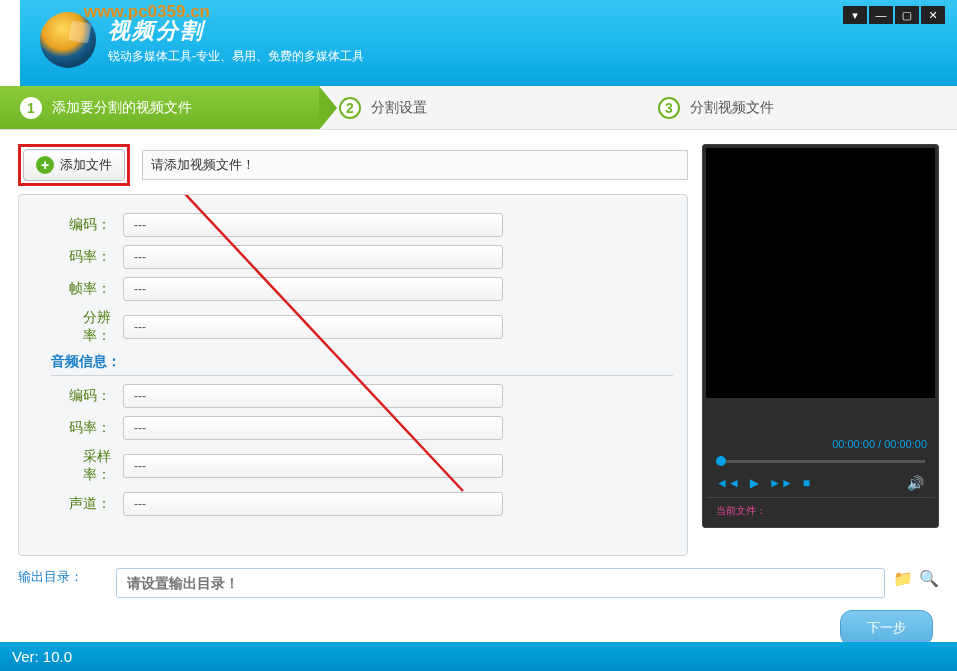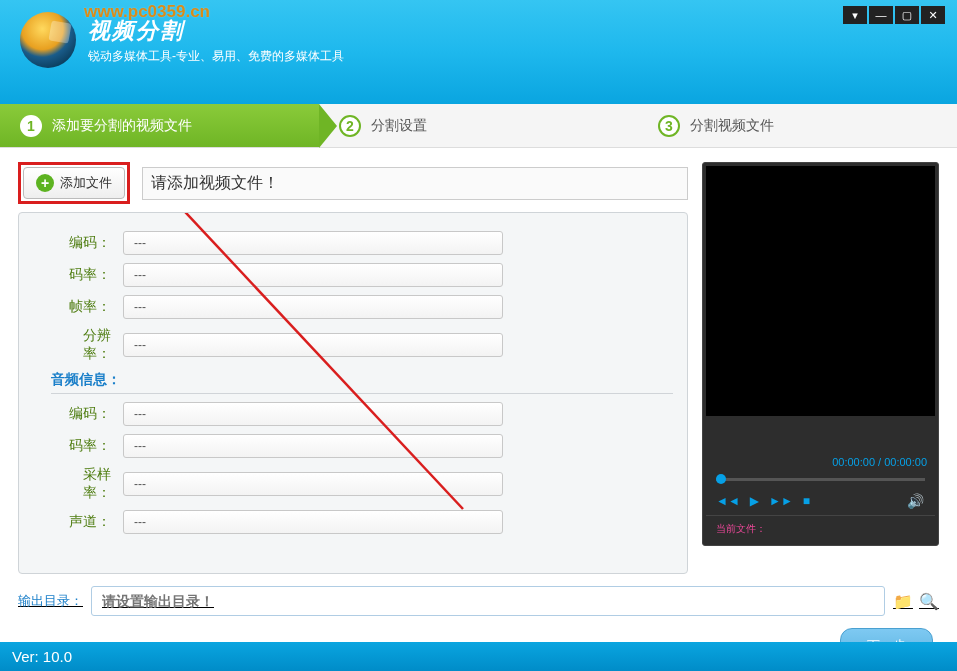--- a/index.html
+++ b/index.html
@@ -1,21 +1,21 @@
 <!DOCTYPE html>
 <html><head>
 <meta charset="utf-8">
 <style>
 * { box-sizing: border-box; margin: 0; padding: 0; }
 body { font-family: "Microsoft YaHei", Arial, sans-serif; font-size: 12px; background: #fff; width: 957px; height: 671px; overflow: hidden; position: relative; }
 
 .window-controls { position: absolute; top: 6px; right: 12px; display: flex; gap: 2px; z-index: 100; }
 .window-controls button { width: 24px; height: 18px; background: #222; color: #fff; border: none; font-size: 11px; cursor: pointer; display: flex; align-items: center; justify-content: center; }
 
-.header { background: linear-gradient(to bottom, #35c5f2 0%, #1eb8ed 50%, #0aa5e0 100%); height: 104px; position: relative; padding: 12px 20px; }
+.header { background: linear-gradient(to bottom, #35c5f2 0%, #1eb8ed 50%, #0aa5e0 100%); height: 86px; position: relative; padding: 12px 20px; margin-left: 20px; }
 .logo-area { display: flex; align-items: center; gap: 12px; }
 .logo-icon { width: 56px; height: 56px; border-radius: 50%; background: radial-gradient(circle at 40% 30%, #ffd95e, #e8a020 40%, #1a5c8a 55%, #0a3c5c 80%); position: relative; }
 .logo-icon::after { content: ""; position: absolute; width: 20px; height: 20px; background: #fff; border-radius: 3px; top: 10px; left: 30px; transform: rotate(10deg); opacity: 0.3; }
 .title-block { color: #fff; }
 .app-title { font-size: 22px; font-weight: bold; font-style: italic; letter-spacing: 2px; }
 .app-sub { font-size: 12px; margin-top: 2px; }
 
 .watermark { position: absolute; top: 6px; left: 36px; font-size: 26px; font-weight: bold; color: #4a2c0a; z-index: 50; pointer-events: none; text-shadow: 0 0 2px rgba(255,255,255,0.3); }
 .watermark .wsub { font-size: 17px; color: #d98c1a; display: block; margin-top: -4px; margin-left: 48px; }
 
@@ -25,21 +25,21 @@
 .step.active::after { content: ""; position: absolute; right: -18px; top: 0; border-left: 18px solid #6fb525; border-top: 22px solid transparent; border-bottom: 22px solid transparent; z-index: 2; }
 .step-num { width: 22px; height: 22px; border-radius: 50%; background: #fff; color: #6fb525; display: flex; align-items: center; justify-content: center; font-weight: bold; margin-right: 10px; font-size: 14px; }
 .step:not(.active) .step-num { background: #fff; border: 2px solid #6fb525; color: #6fb525; }
 
 .main { padding: 14px 18px 4px 18px; display: flex; gap: 14px; height: 430px; }
 .left-col { width: 670px; display: flex; flex-direction: column; }
 .add-row { display: flex; align-items: center; gap: 12px; margin-bottom: 8px; }
 .add-btn-wrap { border: 3px solid #d91e1e; padding: 2px; }
 .add-btn { display: flex; align-items: center; gap: 6px; padding: 6px 12px; background: linear-gradient(#fff,#eee); border: 1px solid #bbb; border-radius: 4px; cursor: pointer; font-size: 13px; color: #333; }
 .add-icon { width: 18px; height: 18px; border-radius: 50%; background: #5db321; display: flex; align-items: center; justify-content: center; color: #fff; font-weight: bold; font-size: 14px; }
-.file-prompt { flex: 1; border: 1px solid #ccc; padding: 5px 8px; background: #fafafa; font-size: 16px; color: #333; }
+.file-prompt { flex: 1; border: 1px solid #ccc; padding: 5px 8px; background: #fafafa; font-size: 13px; color: #333; }
 
 .info-panel { border: 1px solid #cfd4d8; border-radius: 4px; background: #f4f6f7; padding: 10px 14px; flex: 1; position: relative; overflow: hidden; }
 .section-title { color: #1a7fc9; font-weight: bold; font-size: 14px; margin: 4px 0 8px 18px; border-bottom: 1px solid #d0d4d8; padding-bottom: 4px; }
 .field-row { display: flex; align-items: center; margin: 8px 0 8px 30px; }
 .field-label { width: 60px; color: #4d7c0f; font-size: 14px; text-align: right; padding-right: 12px; }
 .field-value { flex: 1; background: linear-gradient(#fff,#f3f3f3); border: 1px solid #c8c8c8; border-radius: 3px; padding: 4px 10px; color: #555; font-size: 12px; max-width: 380px; }
 
 .arrow-svg { position: absolute; top: -34px; left: 4px; width: 600px; height: 360px; pointer-events: none; z-index: 10; }
 
 .right-col { flex: 1; }
@@ -48,23 +48,23 @@
 .time-bar { text-align: right; padding: 4px 8px; color: #06a0e6; font-size: 11px; background: #2d2d2d; margin-top: 36px; }
 .slider-row { padding: 6px 10px; display: flex; align-items: center; background: #2d2d2d; }
 .slider-track { flex: 1; height: 3px; background: #555; position: relative; }
 .slider-thumb { position: absolute; left: 0; top: -4px; width: 10px; height: 10px; border-radius: 50%; background: #06a0e6; }
 .ctrl-row { display: flex; align-items: center; justify-content: space-between; padding: 6px 10px; background: #2d2d2d; }
 .ctrl-left { display: flex; gap: 10px; }
 .pbtn { color: #06a0e6; font-size: 12px; cursor: pointer; }
 .vol { color: #06a0e6; font-size: 14px; }
 .cur-file { padding: 6px 10px; color: #ec4899; font-size: 10px; background: #2d2d2d; border-top: 1px solid #444; }
 
-.output-row { display: flex; align-items: center; padding: 8px 18px; gap: 8px; text-decoration: underline; }
+.output-row { display: flex; padding: 8px 18px; gap: 8px; }
 .out-label { color: #1a7fc9; font-size: 13px; }
-.out-input { flex: 1; border: 1px solid #b0cde4; border-radius: 3px; padding: 6px 10px; font-size: 14px; color: #333; font-weight: bold; }
+.out-input { flex: 1; border: 1px solid #b0cde4; border-radius: 3px; padding: 6px 10px; font-size: 14px; color: #333; font-weight: bold; margin-left: 25px; }
 .out-icons { display: flex; gap: 6px; }
 .out-icons span { width: 20px; height: 20px; color: #1a7fc9; font-size: 16px; cursor: pointer; display: flex; align-items: center; justify-content: center; }
 
 .next-row { text-align: right; padding: 4px 24px 6px 0; }
 .next-btn { background: linear-gradient(#7ec9f2,#5ab3e0); border: 1px solid #4aa0d0; color: #fff; padding: 8px 26px; border-radius: 12px; font-size: 13px; cursor: pointer; }
 
 .footer { background: linear-gradient(#0aa5e0,#008cc8); color: #fff; padding: 6px 12px; font-size: 15px; position: absolute; bottom: 0; left: 0; right: 0; }
 </style>
 </head>
 <body>

